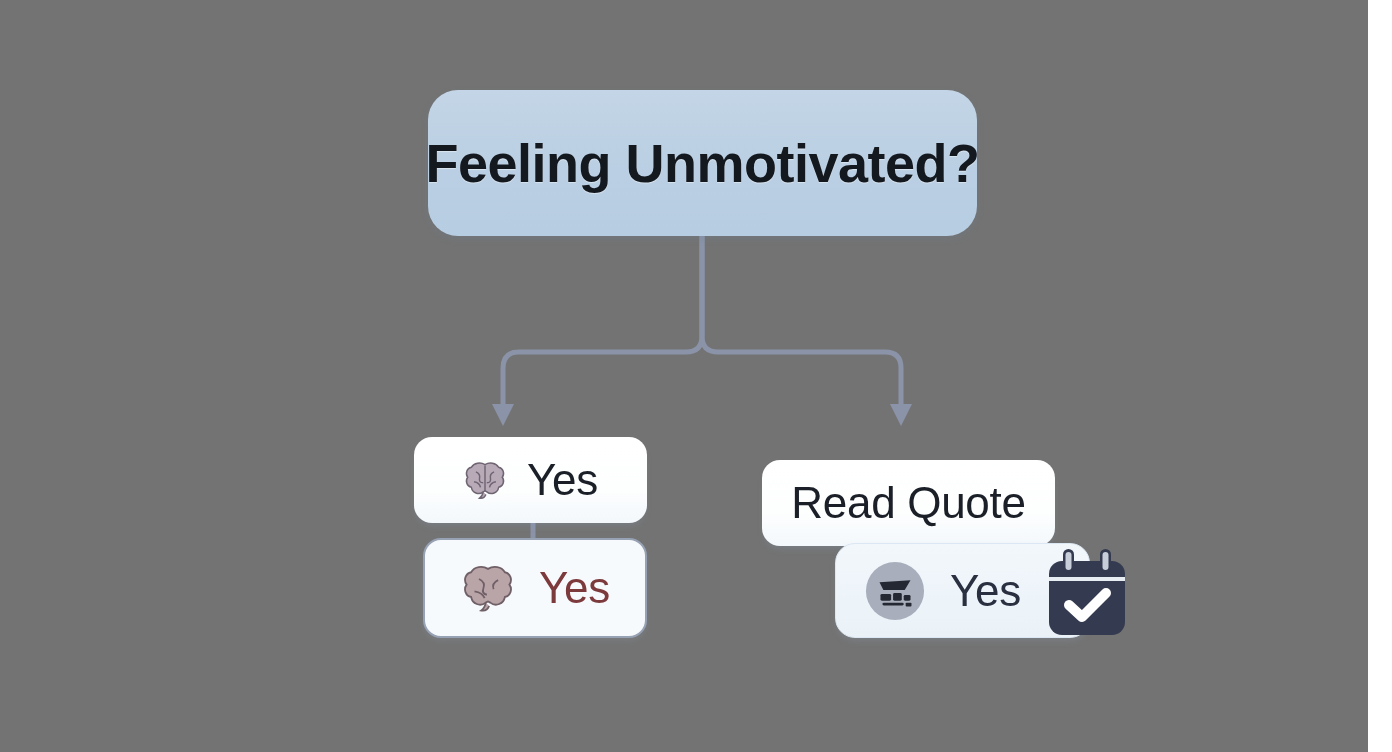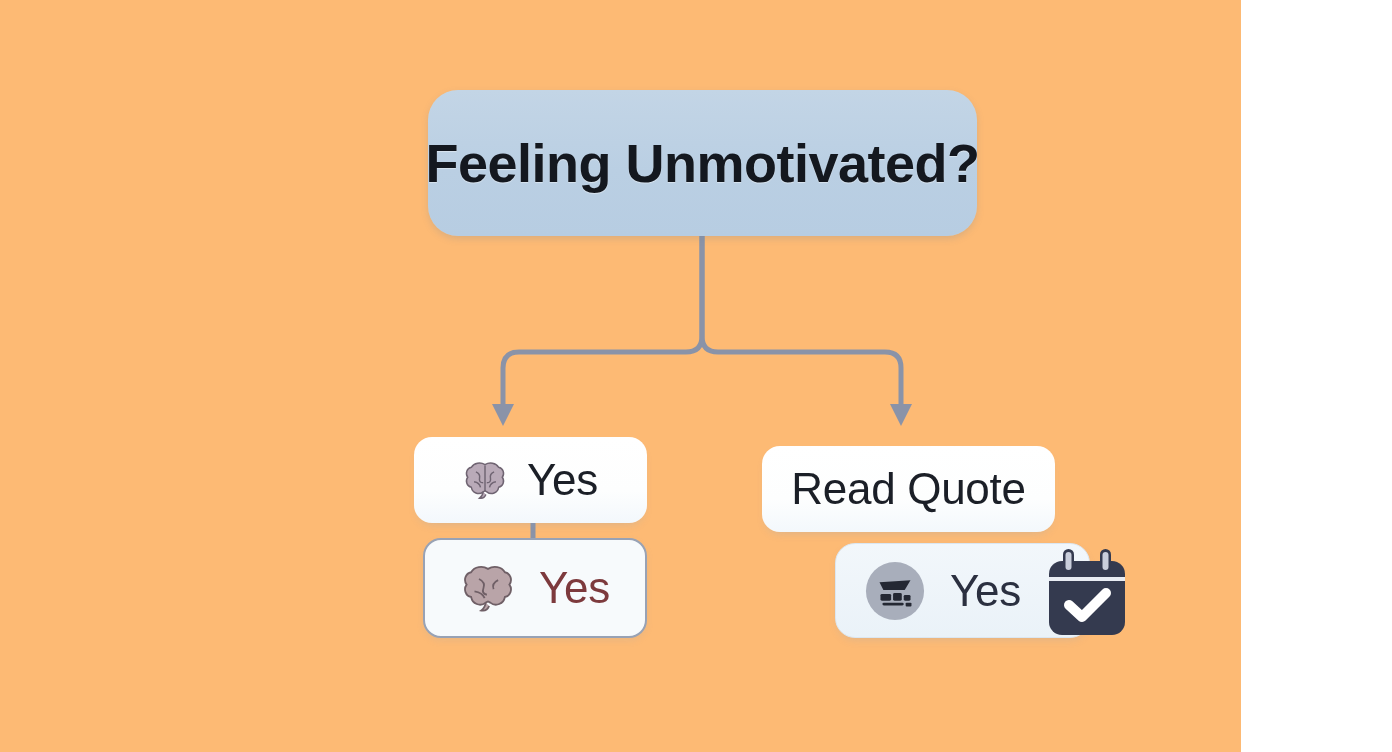--- a/index.html
+++ b/index.html
@@ -6,23 +6,23 @@
     margin: 0;
     padding: 0;
     background: #ffffff;
   }
   body {
     font-family: "Liberation Sans", sans-serif;
     -webkit-font-smoothing: antialiased;
   }
   #canvas {
     position: relative;
-    width: 1241px;
+    width: 1368px;
     height: 752px;
-    background: #fdba74;
+    background: #737373;
     overflow: hidden;
   }
 
   
   #connectors {
     position: absolute;
     left: 0;
     top: 0;
     width: 1392px;
     height: 752px;
@@ -57,21 +57,21 @@
     position: absolute;
     background: linear-gradient(180deg, #ffffff 0%, #fdfefe 62%, #f3f8fc 100%);
     border-radius: 18px;
     box-shadow: 0 5px 9px -4px rgba(140,165,195,0.30);
     display: flex;
     align-items: center;
     justify-content: center;
     gap: 20px;
   }
   .branch-card.left  { left: 414px; top: 437px; width: 233px; height: 86px; }
-  .branch-card.right { left: 762px; top: 446px; width: 293px; height: 86px; }
+  .branch-card.right { left: 762px; top: 460px; width: 293px; height: 86px; }
 
   .branch-label {
     font-size: 44px;
     font-weight: normal;
     color: #1b1f27;
     letter-spacing: -0.3px;
     white-space: nowrap;
   }
 
   

